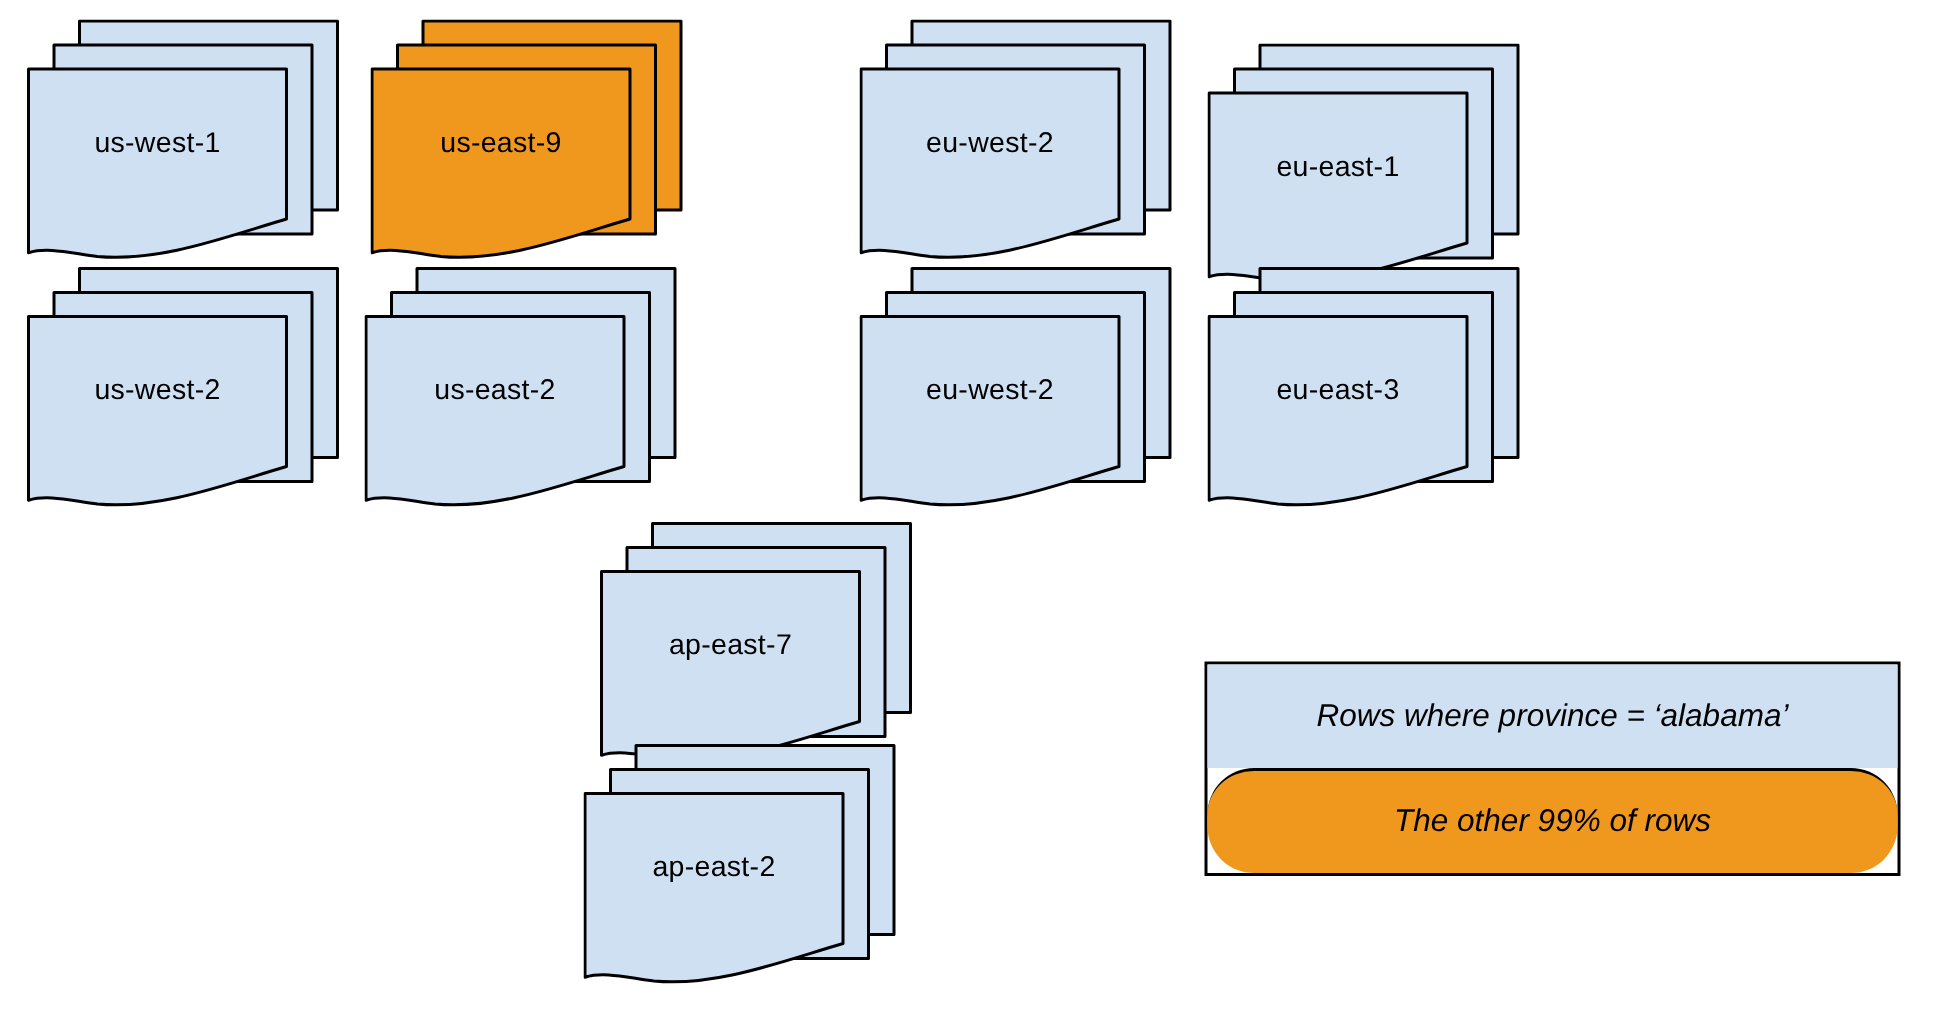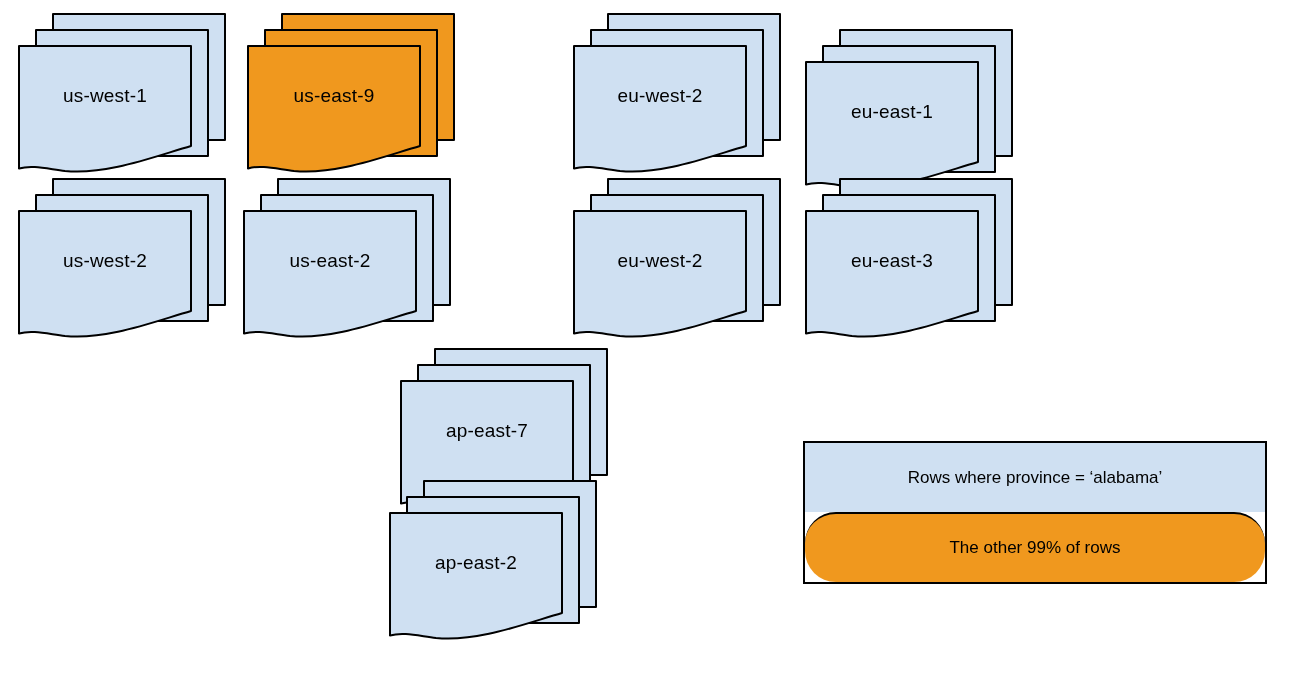--- a/index.html
+++ b/index.html
@@ -44,39 +44,40 @@
   
   .s1  { left: 18px;  top: 13px; }
   .s2  { left: 247px; top: 13px; }
   .s3  { left: 573px; top: 13px; }
   .s4  { left: 805px; top: 29px; }
   .s5  { left: 18px;  top: 178px; }
   .s6  { left: 243px; top: 178px; }
   .s7  { left: 573px; top: 178px; }
   .s8  { left: 805px; top: 178px; }
   .s9  { left: 400px; top: 348px; }
-  .s10 { left: 389px; top: 480px; }
+  .s10 { left: 389px; top: 496px; }
 
   .legend {
     position: absolute;
     left: 803px;
     top: 441px;
     width: 460px;
     height: 139px;
     border: 2px solid var(--c-outline, #000000);
   }
   .legend-row {
     width: 100%;
     height: 69px;
     display: flex;
     align-items: center;
     justify-content: center;
-    font-size: 17px;
+    font-size: 21px;
     color: var(--c-text, #000000);
     box-sizing: border-box;
+    font-style: italic;
   }
   .legend-row + .legend-row {
     border-top: 2px solid var(--c-outline, #000000);
     height: 70px;
     border-radius: 31px;
   }
   .legend-blue   { background: var(--c-light-blue, #cfe0f2); }
   .legend-orange { background: var(--c-orange, #f0981e); }
 </style>
 </head>

